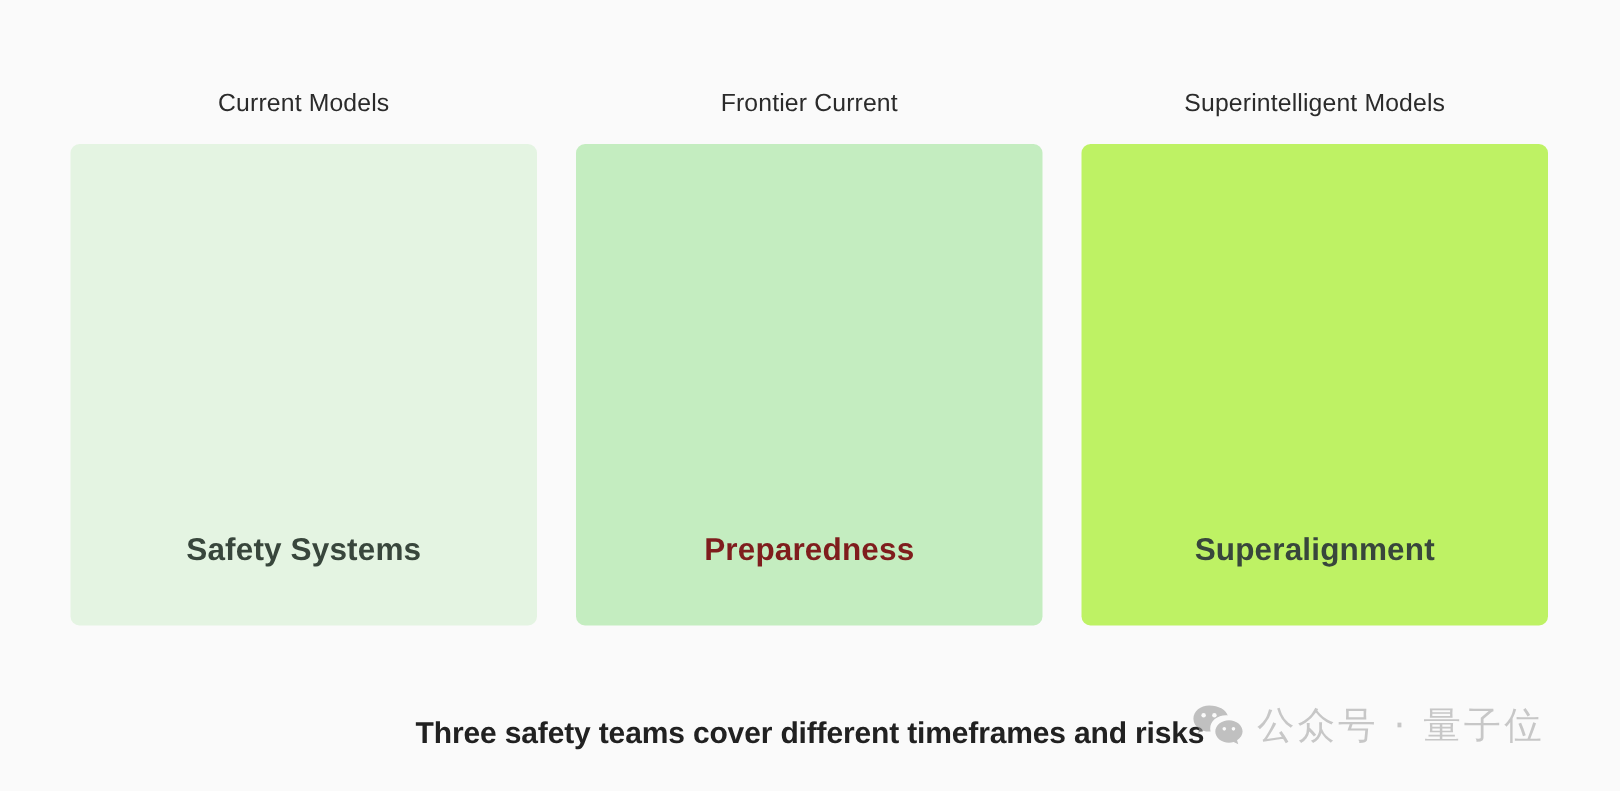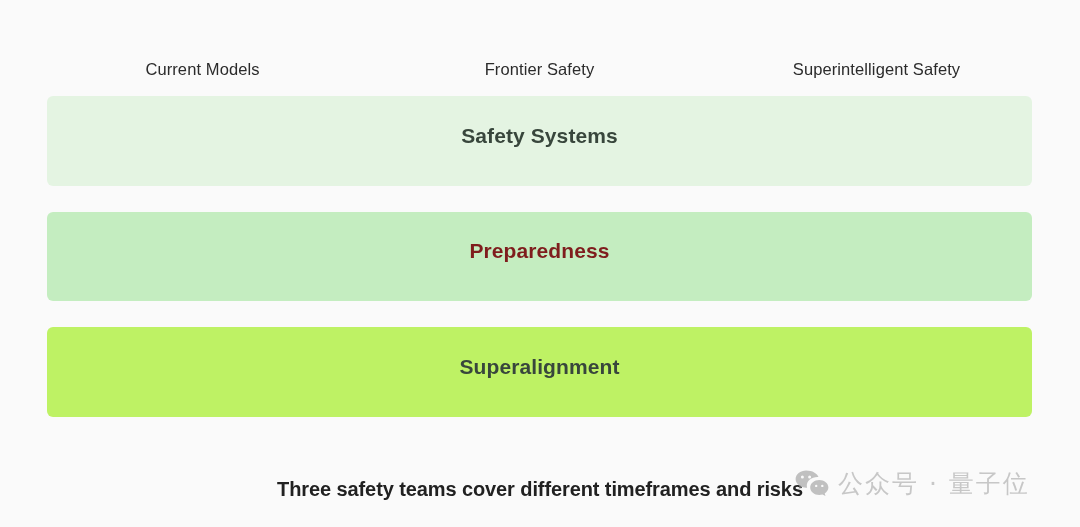--- a/index.html
+++ b/index.html
@@ -50,21 +50,21 @@
   }
 
   
   .cards-row {
     position: absolute;
     left: 47px;
     top: 96px;
     width: 985px;
     height: 321px;
     display: flex;
-    flex-direction: column;
+    flex-direction: row;
     gap: 26px;
   }
   .card {
     flex: 1 1 0;
     border-radius: 6px;
     position: relative;
     display: flex;
     align-items: flex-end;
     justify-content: center;
     box-sizing: border-box;
@@ -124,22 +124,22 @@
     font-family: "DejaVu Sans", "Liberation Sans", sans-serif;
   }
 </style>
 </head>
 <body style="background: rgb(250, 250, 250);">
 
 <div id="slide" style="background: rgb(250, 250, 250);">
 
   <div class="headers-row">
     <div class="col-header">Current Models</div>
-    <div class="col-header">Frontier Safety</div>
-    <div class="col-header">Superintelligent Safety</div>
+    <div class="col-header">Frontier Current</div>
+    <div class="col-header">Superintelligent Models</div>
   </div>
 
   <div class="cards-row">
 
     <div class="card" style="background: rgb(228, 244, 226);">
       <div class="card-label" style="color: rgb(56, 70, 60);">Safety Systems</div>
     </div>
 
     <div class="card" style="background: rgb(196, 237, 192);">
       <div class="card-label" style="color: #7f1d1d;">Preparedness</div>

